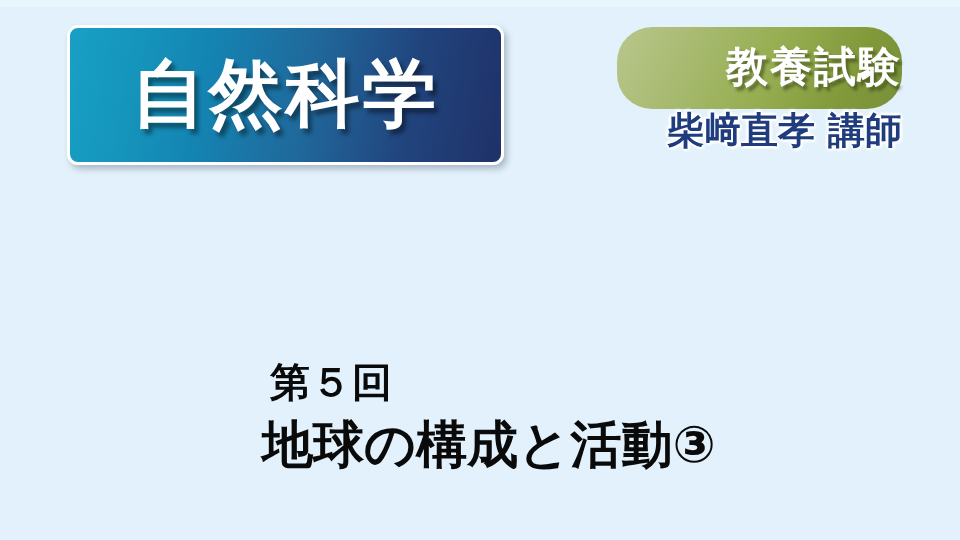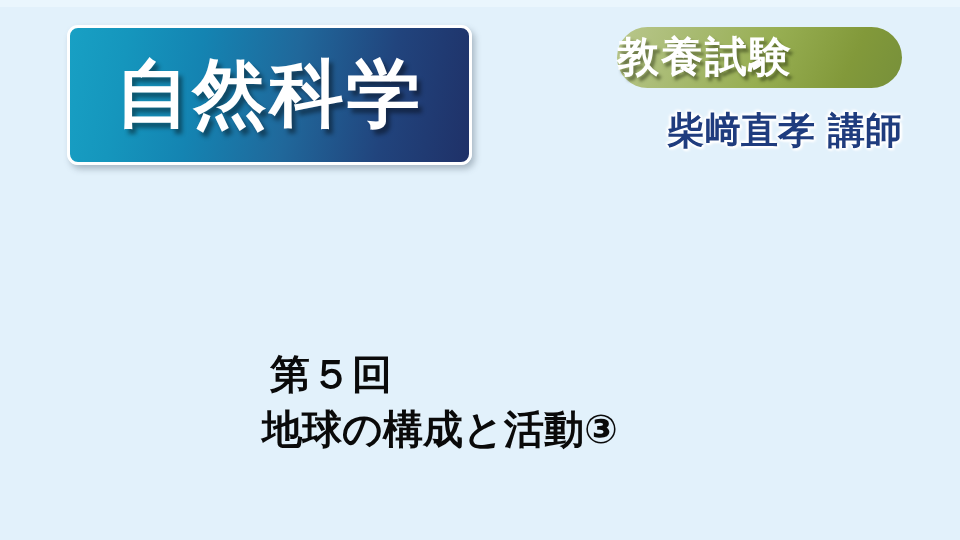--- a/index.html
+++ b/index.html
@@ -31,21 +31,21 @@
     width: 960px;
     height: 7px;
     background: #eaf6fd;
   }
 
   
   .subject-badge {
     position: absolute;
     left: 67px;
     top: 25px;
-    width: 405px;
+    width: 437px;
     height: 140px;
     border-radius: 11px;
     background: linear-gradient(100deg,
                 #18a0c4 0%,
                 #1596bd 14%,
                 #1484b2 32%,
                 #20689b 55%,
                 #21447d 78%,
                 #1f3168 100%);
     border: 3px solid #ffffff;
@@ -65,31 +65,31 @@
     text-shadow: 4px 5px 4px rgba(0, 0, 0, 0.42);
     padding-bottom: 4px;
   }
 
   
   .exam-pill {
     position: absolute;
     left: 617px;
     top: 27px;
     width: 285px;
-    height: 61px;
+    height: 82px;
     border-radius: 35px;
     background: linear-gradient(115deg,
                 #b9c78c 0%,
                 #aabc75 22%,
                 #97ae52 52%,
                 #82993a 80%,
                 #77903a 100%);
     display: flex;
     align-items: center;
-    justify-content: flex-start;
+    justify-content: flex-end;
     box-sizing: border-box;
   }
   .exam-pill-text {
     color: #ffffff;
     font-size: 42px;
     font-weight: 700;
     letter-spacing: 2px;
     line-height: 1;
     white-space: nowrap;
     text-shadow: 3px 4px 3px rgba(40, 50, 15, 0.5);
@@ -159,25 +159,25 @@
     top: 348px;
     width: 520px;
   }
   .lesson-number {
     color: #0a0a0a;
     font-size: 40px;
     font-weight: 700;
     line-height: 1.32;
     letter-spacing: 1px;
     white-space: nowrap;
-    margin: 0 0 2px 8px;
+    margin: 8px 0 2px 8px;
   }
   .lesson-topic {
     color: #0a0a0a;
-    font-size: 40px;
+    font-size: 51px;
     font-weight: 700;
     line-height: 1.32;
     letter-spacing: 0px;
     white-space: nowrap;
     margin: 0;
   }
 </style>
 </head>
 <body>
 

